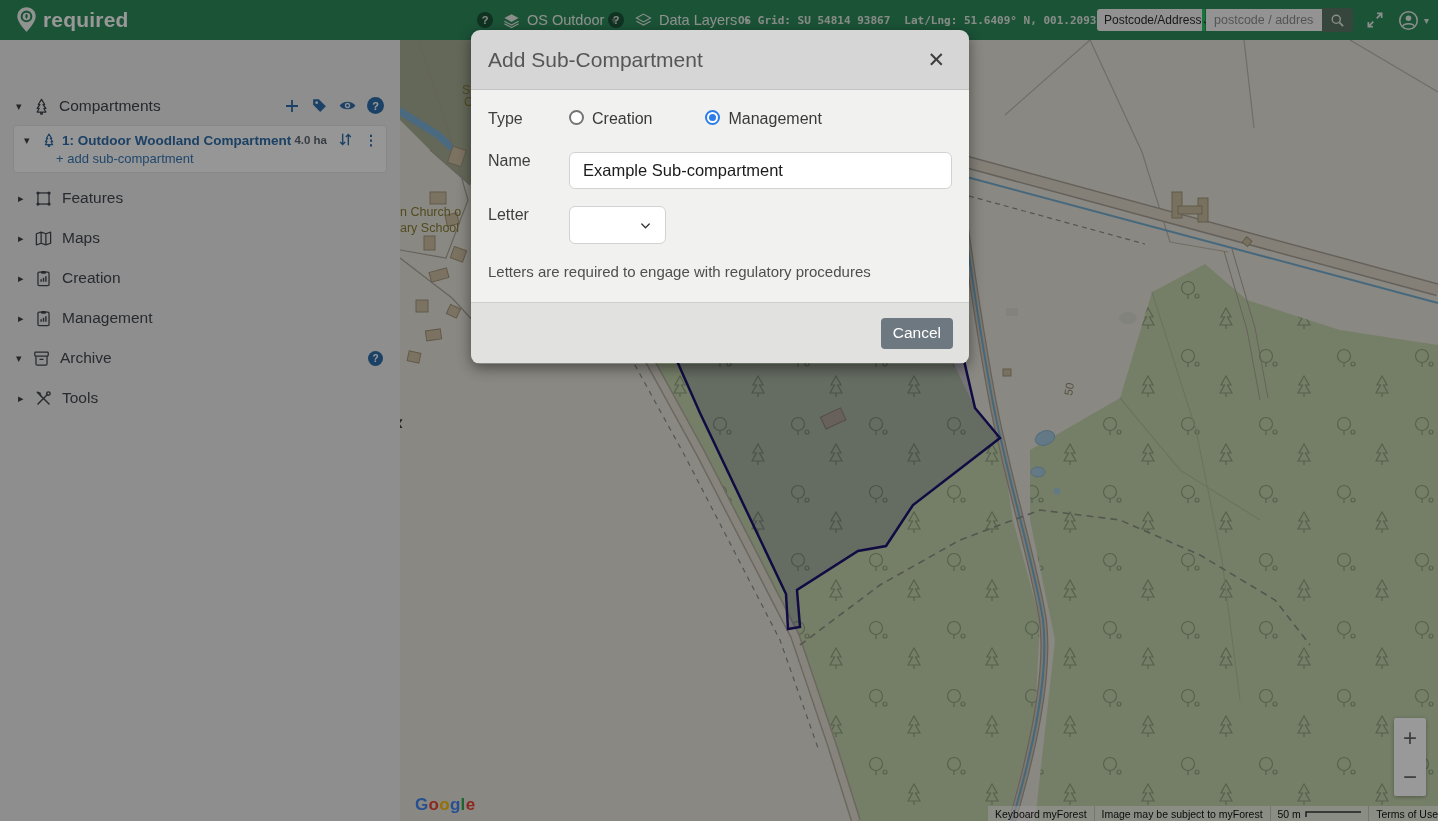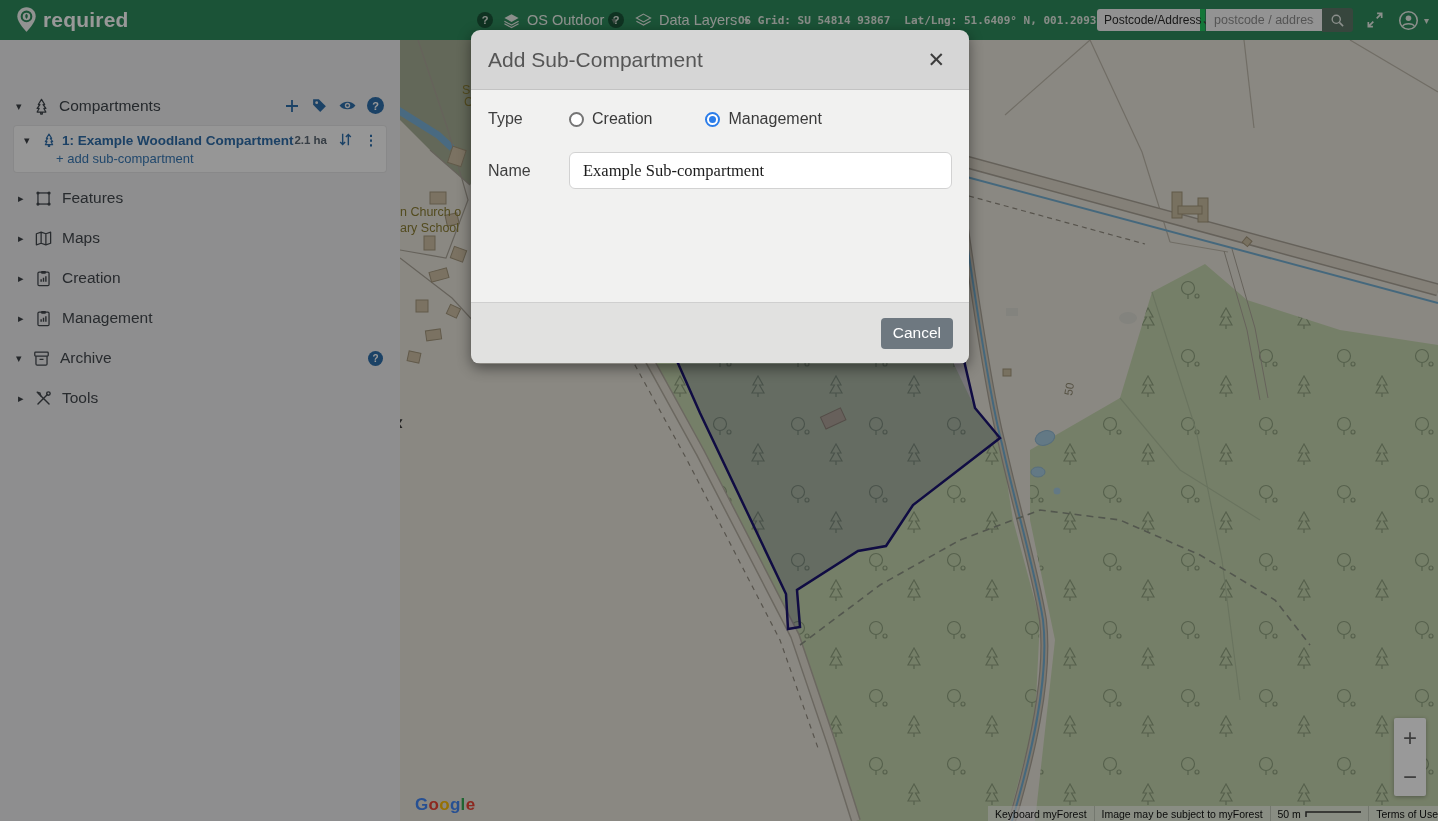--- a/index.html
+++ b/index.html
@@ -14,21 +14,21 @@
   .help-badge { position:absolute; top:12px; width:16px; height:16px; border-radius:50%;
     background:rgba(10,40,25,.55); color:#dfe8df; font-size:11px; font-weight:700;
     display:flex; align-items:center; justify-content:center; }
   .hdr-item { position:absolute; top:0; height:40px; display:flex; align-items:center; gap:7px;
     color:#eef4ee; font-size:14.5px; }
   .hdr-caret { font-size:10px; color:#dfe8df; }
   .coords { position:absolute; top:0; height:40px; display:flex; align-items:center; gap:14px;
     font-family:"DejaVu Sans Mono", monospace; font-size:11px; font-weight:700; color:#e3eae2; }
   .pc-select { position:absolute; left:1097px; top:9px; width:108px; height:22px; background:#f2f2f2;
     border-radius:3px 0 0 3px; display:flex; align-items:center; justify-content:space-between;
-    padding:0 5px 0 7px; font-size:12px; color:#2b2b2b; border-right:5px solid #22c55e; }
+    padding:0 5px 0 7px; font-size:12px; color:#2b2b2b; border-right:3px solid #22c55e; }
   .pc-input { position:absolute; left:1206px; top:9px; width:116px; height:22px; background:#f6f6f6;
     border:none; font-size:12.5px; padding:0 8px; color:#333; outline:none; }
   .pc-input::placeholder { color:#8d8d8d; }
   .search-btn { position:absolute; left:1322px; top:8px; width:31px; height:24px; background:#5c7667;
     border-radius:0 3px 3px 0; display:flex; align-items:center; justify-content:center; }
 
   
   .sidebar { position:absolute; left:0; top:40px; width:400px; height:781px; background:#ededee; z-index:2; }
   .caret { font-size:11px; color:#3d4247; width:12px; display:inline-block; }
   .sec-row { position:absolute; left:0; width:400px; height:24px; display:flex; align-items:center; }
@@ -66,30 +66,30 @@
   .backdrop { position:absolute; left:0; top:0; width:1438px; height:821px; background:rgba(0,0,0,.40); z-index:5; }
   .modal { position:absolute; left:471px; top:30px; width:498px; height:334px; z-index:6; border-radius:9px;
     overflow:hidden; box-shadow:0 4px 14px rgba(0,0,0,.45); }
   .modal-hdr { height:60px; background:#d6d6d6; border-bottom:1px solid #c3c3c3; display:flex;
     align-items:center; justify-content:space-between; padding:0 24px 0 17px; }
   .modal-title { font-size:21px; color:#565656; }
   .modal-close { font-size:21px; color:#3d3d3d; cursor:default; }
   .modal-body { height:212px; background:#f1f1f0; padding:16px 17px 0 17px; position:relative; }
   .modal-ftr { height:61px; background:#e1e1e0; border-top:1px solid #cfcfcf; display:flex; align-items:center;
     justify-content:flex-end; gap:16px; padding-right:16px; }
-  .frow { display:flex; align-items:center; }
+  .frow { display:flex; align-items:flex-start; }
   .flabel { width:81px; font-size:16px; color:#3f3f3f; }
   .radio { width:15px; height:15px; border-radius:50%; border:2px solid #757575; background:#fff;
     display:inline-block; position:relative; }
   .radio.sel { border-color:#2b7de9; }
   .radio.sel::after { content:""; position:absolute; left:2px; top:2px; width:7px; height:7px;
     border-radius:50%; background:#2b7de9; }
   .radio-lbl { font-size:16px; color:#3a3a3a; margin-left:8px; }
   .name-input { width:383px; height:37px; background:#fff; border:1px solid #d2d2d2; border-radius:6px;
-    font-size:16.5px; color:#1b1b1b; padding:0 13px; font-family:Liberation Serif, serif; outline:none; }
+    font-size:16.5px; color:#1b1b1b; padding:0 13px; font-family:Liberation Sans, sans-serif; outline:none; }
   .letter-select { width:97px; height:38px; background:#fff; border:1px solid #d2d2d2; border-radius:6px;
     display:flex; align-items:center; justify-content:flex-end; padding-right:12px; }
   .helper { font-size:15px; color:#4f4f4f; margin-top:19px; }
   .btn { height:31px; border:none; border-radius:4px; font-size:15.5px; font-weight:500;
     color:#fff; padding:0 12px; font-family:"Liberation Sans", sans-serif; }
   .btn-cancel { background:#6e7880; }
   .btn-create { background:#1f9e4f; padding:0 14px; }
 </style>
 </head>
 <body>
@@ -264,24 +264,24 @@
         <span class="q-badge" style="width:17px;height:17px;font-size:11px">?</span>
       </div>
     </div>
 
     <div class="sel-row">
       <div class="sel-line1">
         <span class="caret">▾</span>
         <svg width="16" height="16" viewBox="0 0 24 24">
           <path d="M12 3 L8 9.5 H10 L6.5 14.5 H9 L6.5 19 H17.5 L15 14.5 H17.5 L14 9.5 H16 Z M11 19 v2.5 h2 V19" fill="none" stroke="#2f6da8" stroke-width="1.7" stroke-linejoin="round"></path>
         </svg>
-        <span class="sel-title">1: Example Woodland Compartment</span>
+        <span class="sel-title">1: Outdoor Woodland Compartment</span>
       </div>
       <div class="sel-right">
-        <span class="area-txt">2.1 ha</span>
+        <span class="area-txt">4.0 ha</span>
         <svg width="17" height="17" viewBox="0 0 24 24">
           <g stroke="#2e6eaa" stroke-width="2" fill="none">
             <path d="M8 4 V19 M4.5 15.5 L8 19 L11.5 15.5"></path>
             <path d="M16 20 V5 M12.5 8.5 L16 5 L19.5 8.5"></path>
           </g>
         </svg>
         <span class="kebab">⋮</span>
       </div>
       <span class="add-link">+ add sub-compartment</span>
     </div>
@@ -428,21 +428,31 @@
         <span class="radio-lbl" style="margin-right:53px">Creation</span>
         <span class="radio sel"></span>
         <span class="radio-lbl">Management</span>
       </div>
 
       <div class="frow" style="margin-top:24px">
         <span class="flabel">Name</span>
         <input class="name-input" value="Example Sub-compartment" style="">
       </div>
 
-
+      <div class="frow" style="margin-top:17px">
+        <span class="flabel">Letter</span>
+        <div class="letter-select">
+          <span style="flex:1;font-size:16px;color:#222;padding-left:12px"></span>
+          <svg width="15" height="15" viewBox="0 0 24 24">
+            <path d="M6 9.5 L12 15.5 L18 9.5" stroke="#3a3a3a" stroke-width="2.2" fill="none" stroke-linecap="round"></path>
+          </svg>
+        </div>
+      </div>
+
+      <div class="helper">Letters are required to engage with regulatory procedures</div>
     </div>
 
     <div class="modal-ftr">
       <button class="btn btn-cancel">Cancel</button>
     </div>
   </div>
 
 </div>
 
 </body></html>

